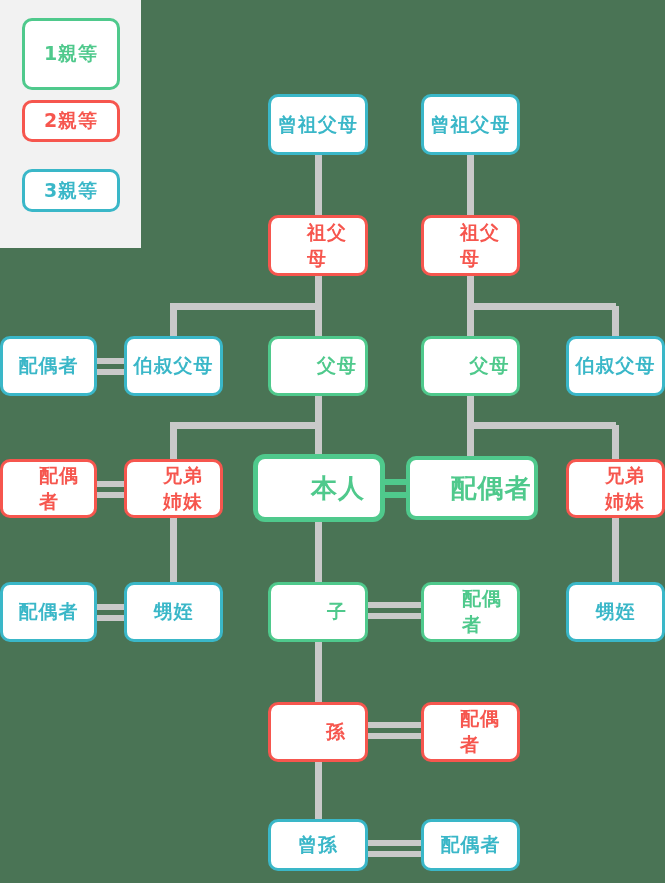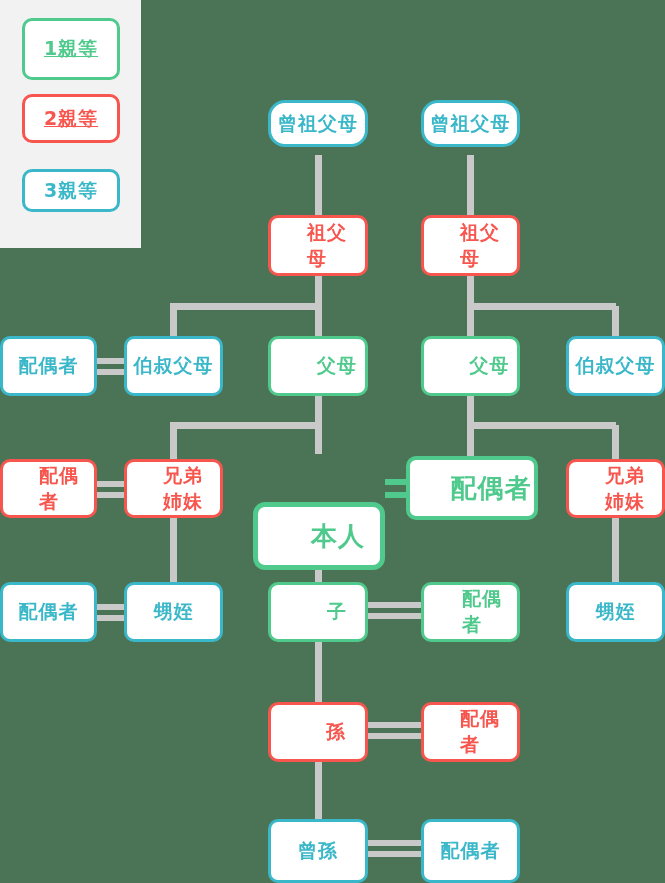--- a/index.html
+++ b/index.html
@@ -27,29 +27,29 @@
   .d1{border:3px solid var(--g);color:var(--g);padding-left:38px;}
   .d2{border:3px solid var(--r);color:var(--r);padding-left:36px;}
   .d3{border:3px solid var(--t);color:var(--t);}
   
   .colA{left:0;width:97px;}
   .colB{left:124px;width:99px;}
   .colC{left:268px;width:100px;}
   .colD{left:421px;width:99px;}
   .colE{left:566px;width:99px;}
   
-  .r1{top:100px;height:47px;border-radius:17px;}
+  .r1{top:94px;height:61px;}
   .r2{top:215px;height:61px;}
   .r3{top:336px;height:60px;}
   .r4{top:459px;height:59px;}
   .r5{top:582px;height:60px;}
   .r6{top:702px;height:60px;}
-  .r7{top:819px;height:64px;}
+  .r7{top:819px;height:52px;}
   
-  .self-box{left:253px;top:454px;width:132px;height:68px;border-width:5px;font-size:26px;border-radius:12px;margin-top:48px;}
+  .self-box{left:253px;top:454px;width:132px;height:68px;border-width:5px;font-size:26px;border-radius:12px;}
   .spouse-box{left:406px;top:456px;width:132px;height:64px;border-width:4px;font-size:26px;}
   
   .vline{position:absolute;width:7px;background:var(--line);z-index:1;}
   .hline{position:absolute;height:7px;background:var(--line);z-index:1;}
   .dbl{position:absolute;box-sizing:border-box;height:17px;z-index:1;
        border-top:6px solid var(--line);border-bottom:6px solid var(--line);}
   .dbl-green{position:absolute;box-sizing:border-box;height:19px;z-index:1;
        border-top:6px solid var(--g);border-bottom:6px solid var(--g);}
   
   .v-ggpL{left:315px;top:155px;height:60px;}
@@ -81,22 +81,22 @@
   .d-ggc{left:368px;top:840px;width:53px;}
   .d-self{left:385px;top:479px;width:21px;}
   
   .legend-panel{position:absolute;left:0;top:0;width:141px;height:248px;background:var(--panel);z-index:3;}
   .legend-box{
     position:absolute;left:22px;width:98px;box-sizing:border-box;
     background:var(--boxbg);border-radius:10px;
     display:flex;align-items:center;justify-content:center;
     font-size:19px;font-weight:700;letter-spacing:1px;
   }
-  .lg1{top:18px;height:62px;border:3px solid var(--g);color:var(--g);text-decoration:underline;}
-  .lg2{top:94px;height:49px;border:3px solid var(--r);color:var(--r);text-decoration:underline;}
+  .lg1{top:18px;height:72px;border:3px solid var(--g);color:var(--g);}
+  .lg2{top:100px;height:42px;border:3px solid var(--r);color:var(--r);}
   .lg3{top:169px;height:43px;border:3px solid var(--t);color:var(--t);}
 </style>
 </head>
 <body>
 
 <div class="stage">
 
   <div class="legend-panel">
     <div class="legend-box lg1">1親等</div>
     <div class="legend-box lg2">2親等</div>

